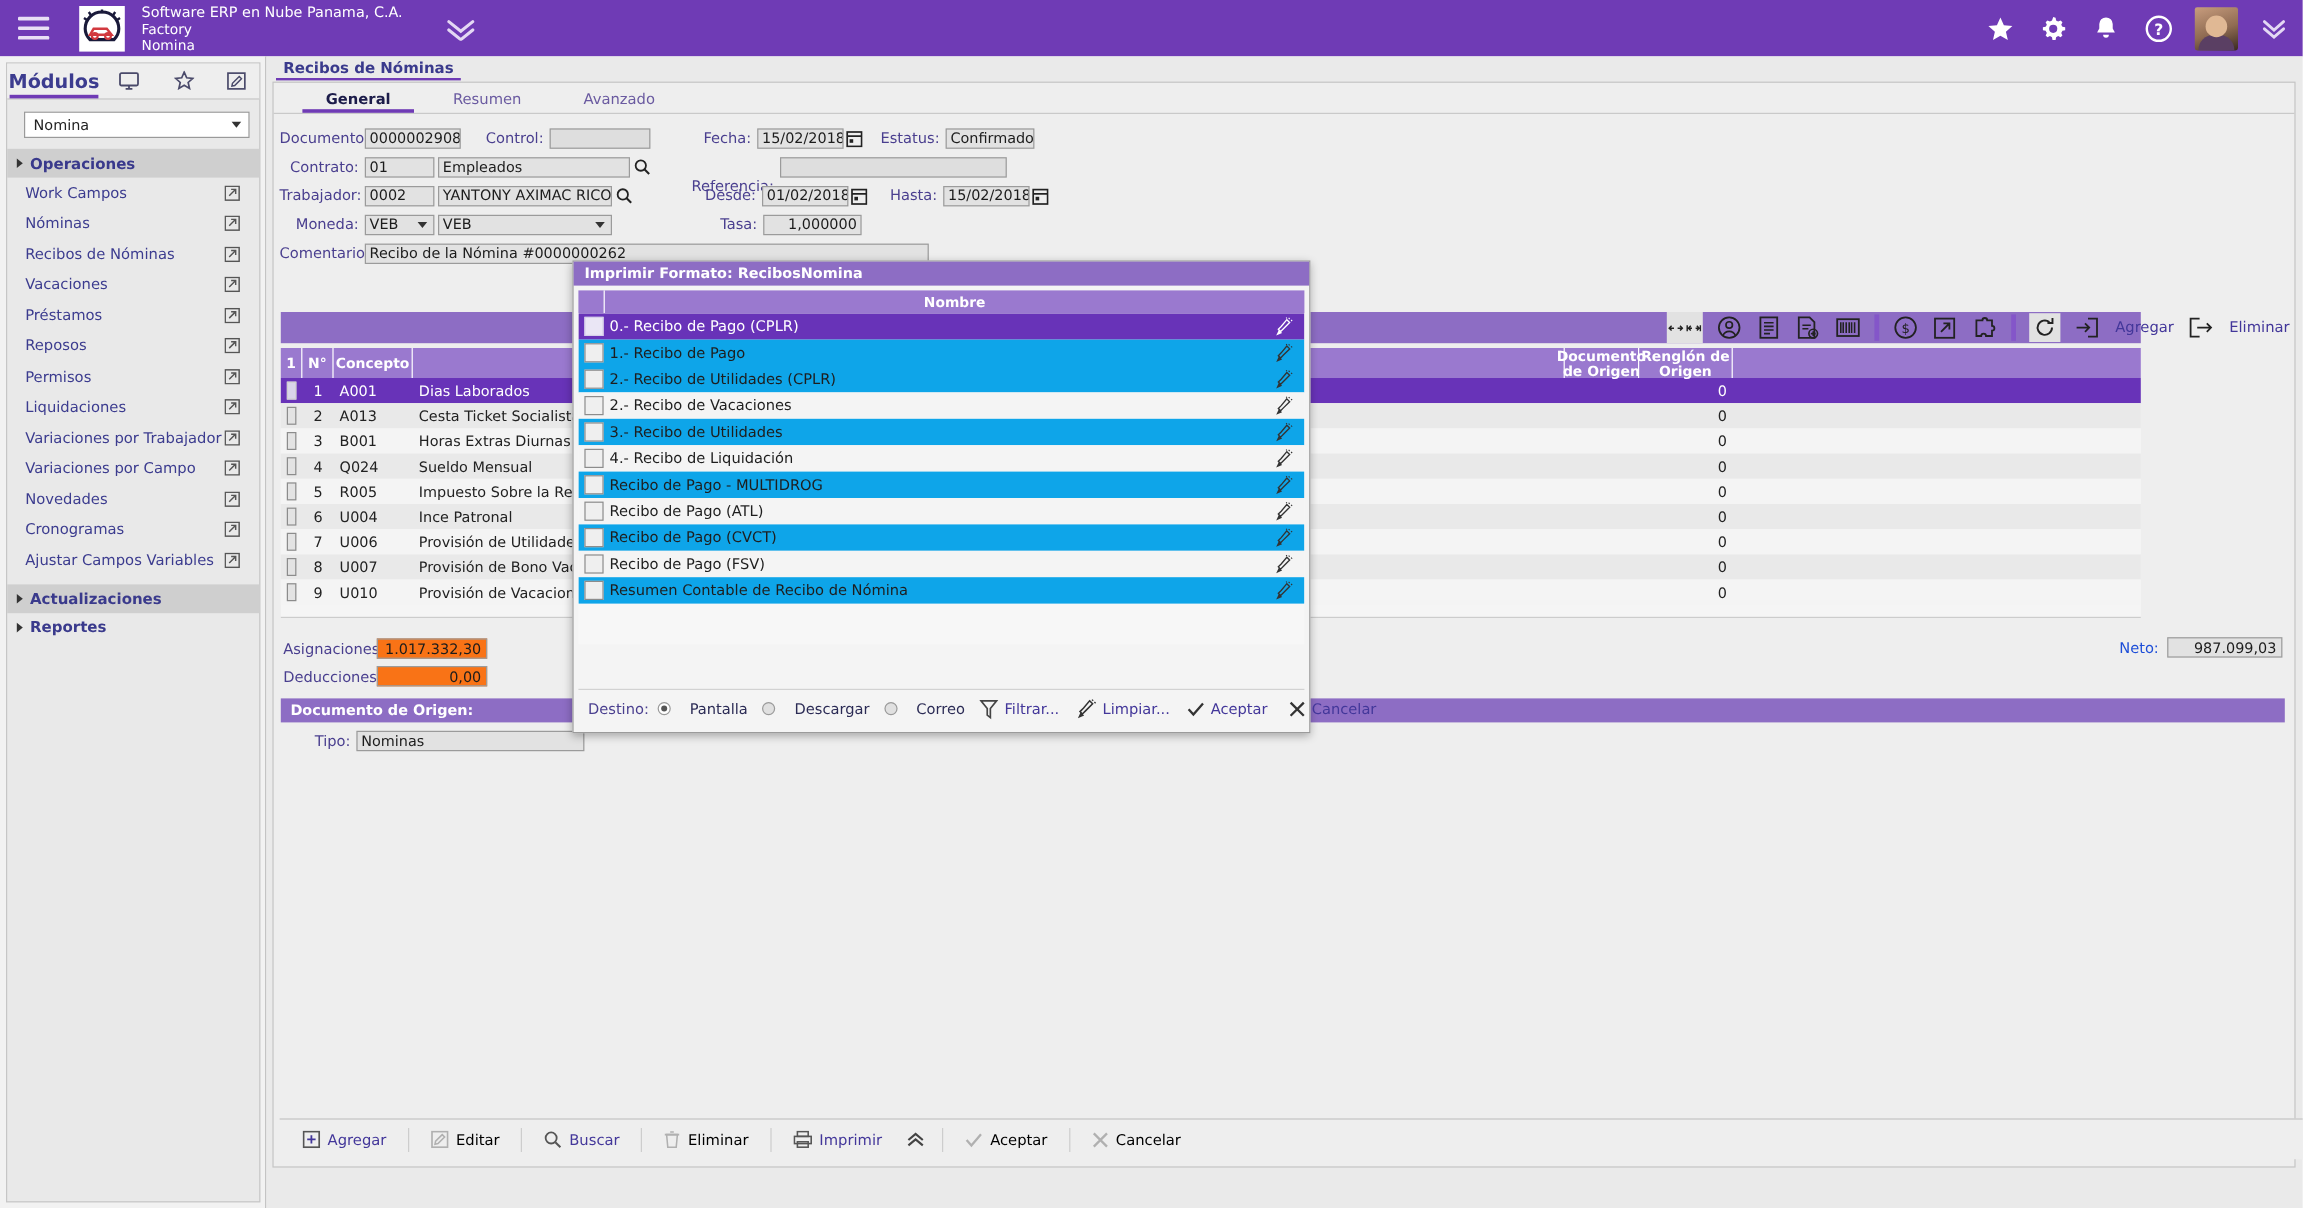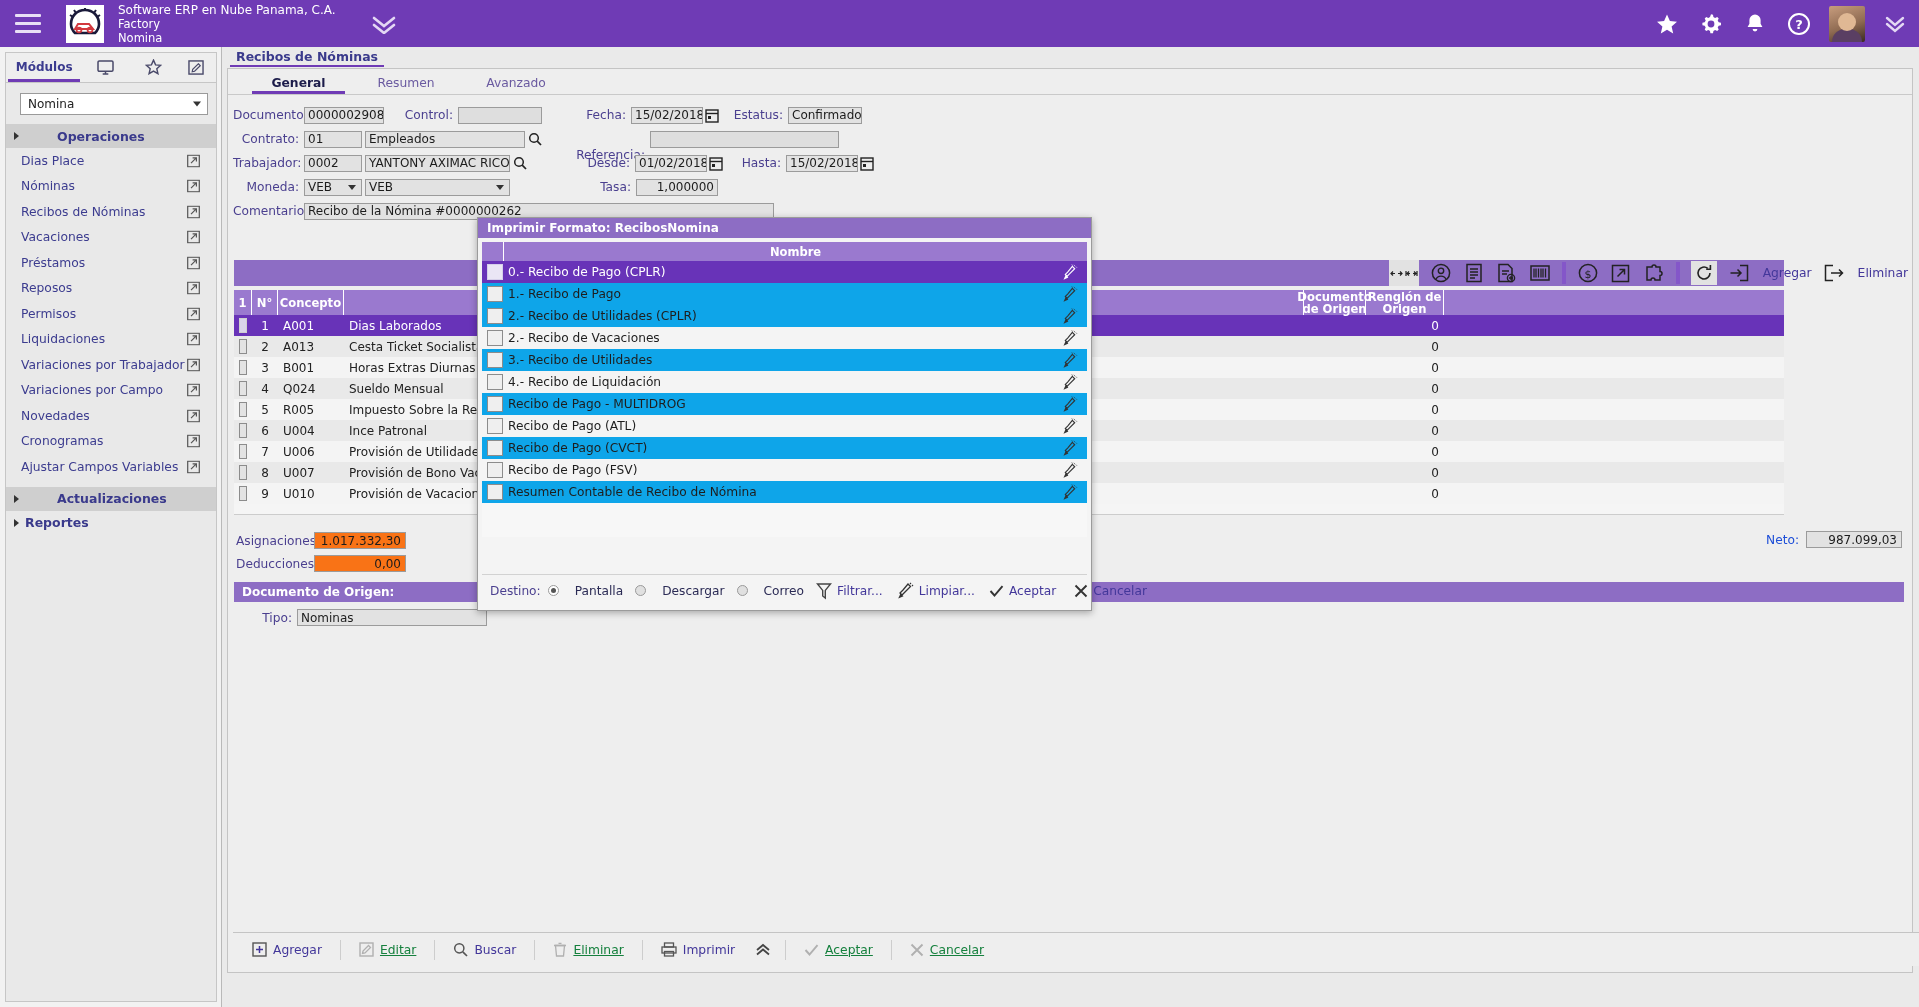--- a/index.html
+++ b/index.html
@@ -65,42 +65,42 @@
   .side-panel {
     position:absolute; top: 5px; left: 5px; width: 212px; height: 950px;
     background: #e9e9e9; border: 1px solid #c6c6c6;
   }
   .side-tabs {
     display: flex; align-items: flex-end; height: 30px;
     border-bottom: 1px solid #c6c6c6; background: #eeeeee;
   }
   .side-tab {
     height: 30px; display: flex; align-items: center; justify-content: center;
-    font-size: 12px; font-weight: bold; color: #3c3c8f; cursor: pointer;
+    font-size: 16px; font-weight: bold; color: #3c3c8f; cursor: pointer;
     padding: 0 8px; position: relative;
   }
   .side-tab.active::after {
     content:""; position:absolute; left:2px; right:2px; bottom:0; height:3px; background:#6f3bb5;
   }
   .side-tab.ico { width: 48px; }
   .module-select {
     margin: 10px 8px 0 14px; height: 22px; background: #ffffff;
     border: 1px solid #9a9a9a; display:flex; align-items:center;
     font-size: 12px; color:#222; padding-left: 7px; position: relative; cursor: pointer;
   }
   .module-select .caret {
     position:absolute; right:6px; top:50%; transform: translateY(-50%);
     width:0;height:0;border-left:4px solid transparent;border-right:4px solid transparent;border-top:5px solid #333;
   }
   .grp-header {
     margin-top: 9px; height: 24px; display: flex; align-items: center;
     font-size: 12.5px; font-weight: bold; color: #3a3a8c; cursor: pointer;
     padding-left: 8px;
   }
-  .grp-header.shaded { background: #cfcfcf; gap: 32px; }
+  .grp-header.shaded { background: #cfcfcf; }
   .grp-header .tri {
     width:0;height:0;border-top:4px solid transparent;border-bottom:4px solid transparent;
     border-left:5px solid #333; margin-right:6px;
   }
   .side-item {
     height: 25.5px; display:flex; align-items:center; font-size: 12.3px;
     color: #3c3c8f; padding-left: 15px; cursor: pointer; position: relative;
   }
   .side-item .ext {
     position: absolute; right: 16px; top: 50%; transform: translateY(-50%);
@@ -212,21 +212,21 @@
 
   
   .bottombar {
     position:absolute; left:5px; bottom:6px; width:1686px; height:34px;
     background:#eeeeee; border-top:1px solid #c4c4c4; display:flex; align-items:center; padding-left:8px; gap:2px;
   }
   .bb-btn {
     display:flex;align-items:center;gap:6px;height:26px;padding:0 11px;font-size:12.3px;
     color:#43379a; cursor:pointer;
   }
-  .bb-btn.disabled { color:#15803d; cursor:default;text-decoration:underline; }
+  .bb-btn.disabled { color:#000000; cursor:default; }
   .bb-sep { width:1px;height:20px;background:#cdcdcd;margin:0 5px; }
 
   
   .modal {
     position:absolute; left:477px; top:217px; width:615px; height:394px;
     background:#f4f4f4; border:1px solid #9b9b9b; box-shadow:0 2px 7px rgba(0,0,0,.3);
     z-index: 40;
   }
   .modal-title {
     height:20px; background:#8d6dc4; color:#ffffff; font-size:12px; font-weight:bold;
@@ -363,21 +363,21 @@
       <span class="caret"></span>
     </div>
 
     <div class="grp-header shaded">
       <span class="tri"></span>
       <span>Operaciones</span>
     </div>
 
     <div id="side-items">
         <div class="side-item">
-          <span>Dias Place</span>
+          <span>Work Campos</span>
           <span class="ext">
             <svg width="13" height="13" viewBox="0 0 13 13">
               <rect x="0.7" y="0.7" width="11.6" height="11.6" fill="none" stroke="#555" stroke-width="1.2"></rect>
               <path d="M4 8.6 L9 3.6 M5.6 3.3 H9.4 V7.1" fill="none" stroke="#555" stroke-width="1.2"></path>
             </svg>
           </span>
         </div>
         <div class="side-item">
           <span>Nóminas</span>
           <span class="ext">

